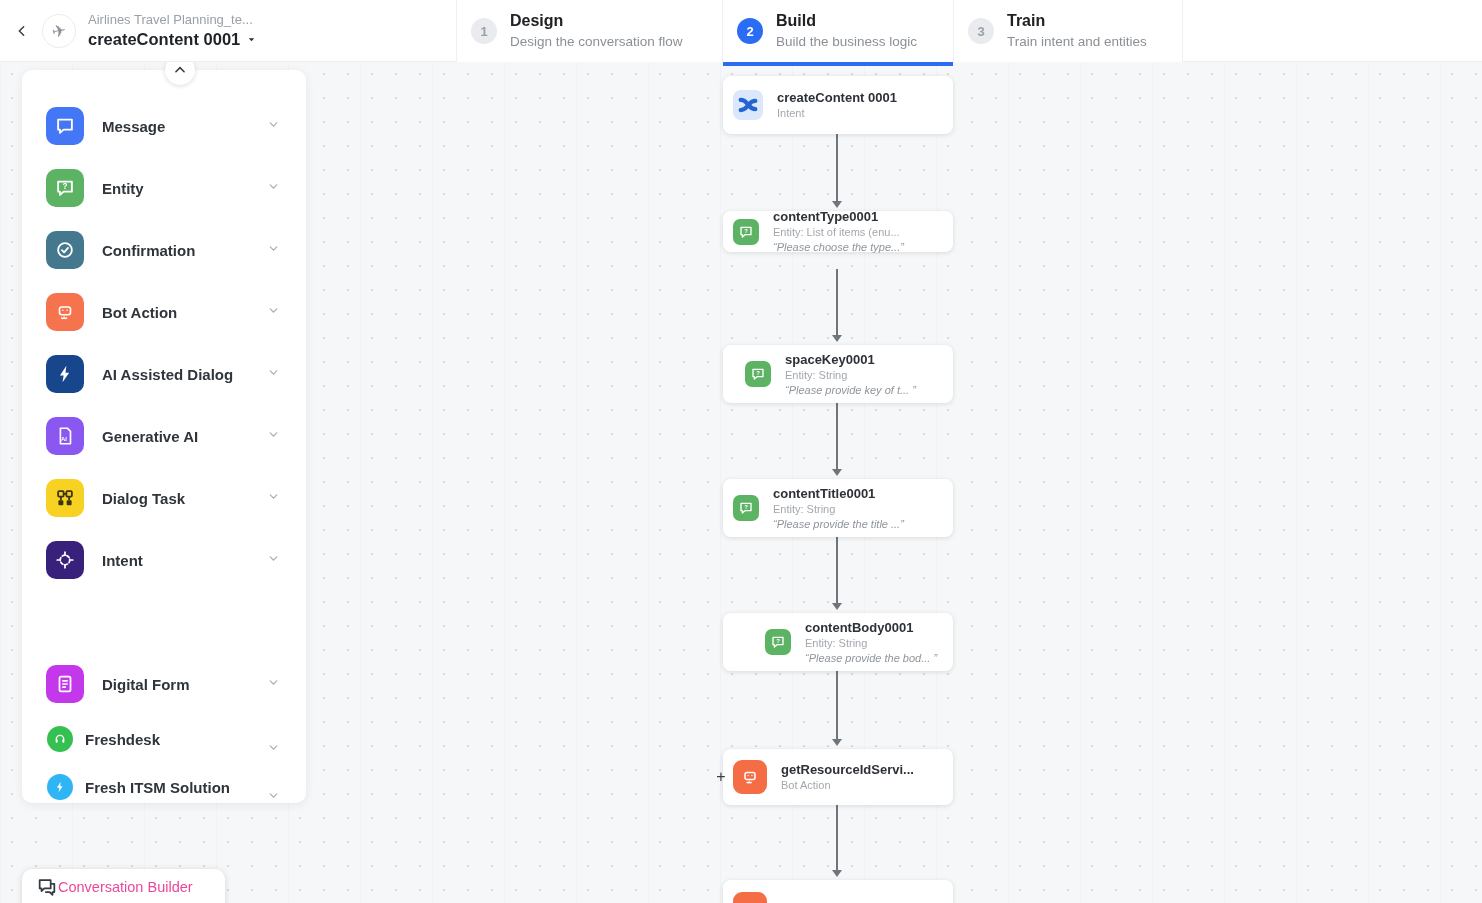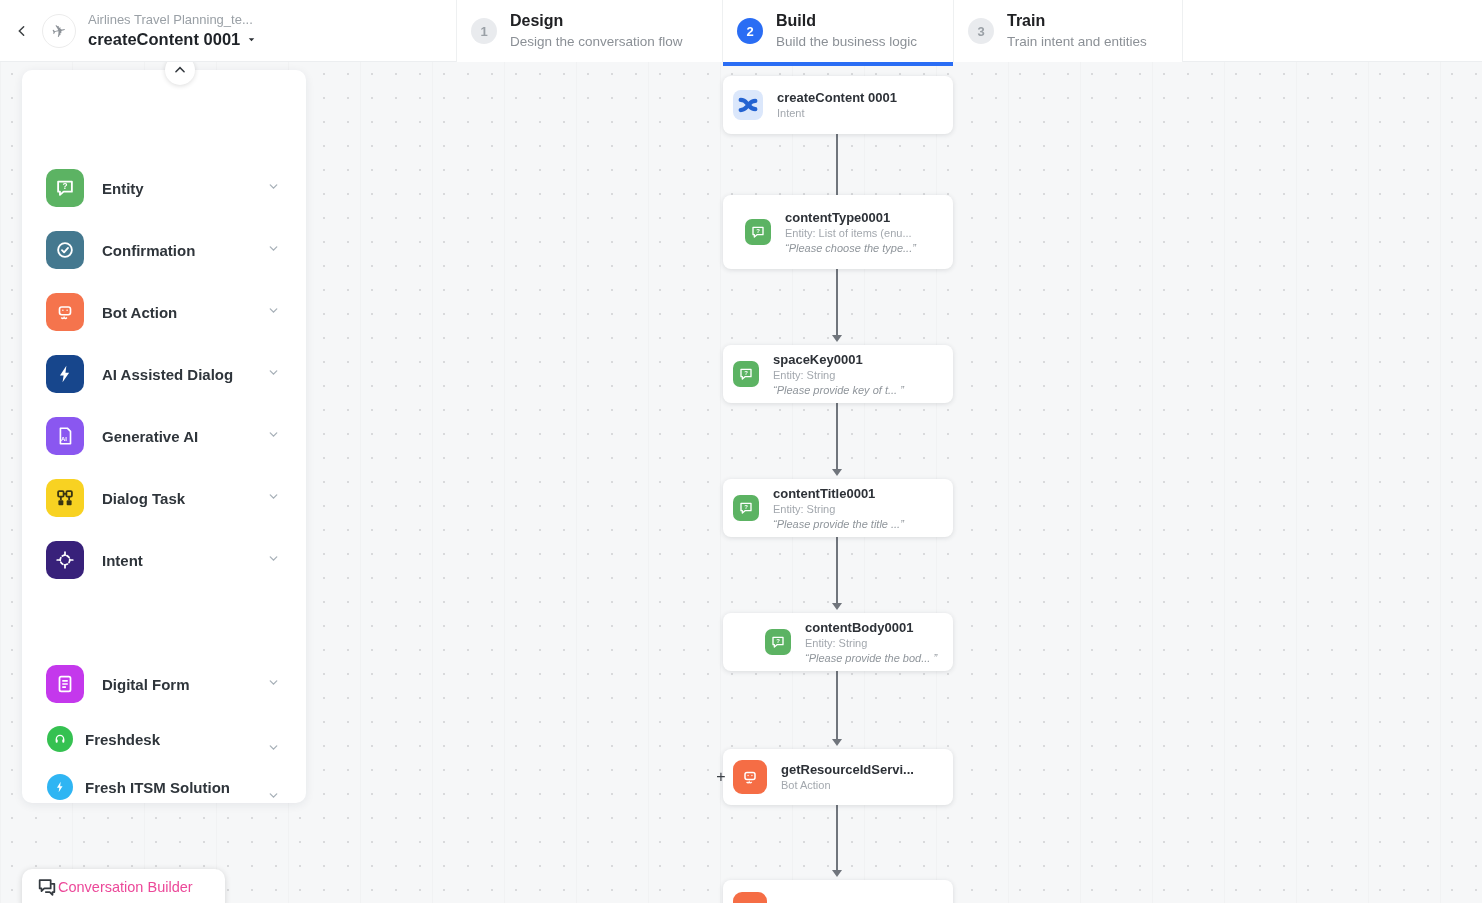--- a/index.html
+++ b/index.html
@@ -115,37 +115,37 @@
             <path d="M4 17.5c5 0 6-3 8-5s3-5 8-5"></path>
           </svg>
         </span>
         <div class="ntexts">
           <div class="ntitle">createContent 0001</div>
           <div class="nsub">Intent</div>
         </div>
       </div>
     </div>
 
-    <div class="node" style="top:133px;height:74px;padding-left:12px;">
+    <div class="node" style="top:149px;height:41px;">
       <div class="node-inner">
         <span class="nicon entity-style">
           <svg width="16" height="16" viewBox="0 0 24 24" fill="none" stroke="#fff" stroke-width="2">
             <path d="M4.5 5h15v11h-9l-4 3.5V16h-2z" stroke-linejoin="round"></path>
             <text x="12" y="13.5" fill="#fff" stroke="none" font-size="9" font-weight="bold" text-anchor="middle">?</text>
           </svg>
         </span>
         <div class="ntexts">
           <div class="ntitle">contentType0001</div>
           <div class="nsub">Entity: List of items (enu...</div>
           <div class="nquote">“Please choose the type...”</div>
         </div>
       </div>
     </div>
 
-    <div class="node" style="top:283px;height:58px;">
+    <div class="node" style="top:283px;height:58px;padding-left:12px;">
       <div class="node-inner">
         <span class="nicon entity-style">
           <svg width="16" height="16" viewBox="0 0 24 24" fill="none" stroke="#fff" stroke-width="2">
             <path d="M4.5 5h15v11h-9l-4 3.5V16h-2z" stroke-linejoin="round"></path>
             <text x="12" y="13.5" fill="#fff" stroke="none" font-size="9" font-weight="bold" text-anchor="middle">?</text>
           </svg>
         </span>
         <div class="ntexts">
           <div class="ntitle">spaceKey0001</div>
           <div class="nsub">Entity: String</div>
@@ -211,20 +211,33 @@
     </div>
   </div>
 
   <div class="palette">
     <div class="collapse-btn">
       <svg width="14" height="14" viewBox="0 0 24 24" fill="none" stroke="#33383e" stroke-width="2.6" stroke-linecap="round">
           <path d="M5 15l7-7 7 7"></path>
         </svg>
     </div>
 
+    <div class="p-item" style="top:25px;">
+      <span class="p-icon" style="background: rgb(67, 119, 246);">
+        <svg width="22" height="22" viewBox="0 0 24 24" fill="none" stroke="#fff" stroke-width="2">
+            <path d="M4.5 5h15v11h-9l-4 3.5V16h-2z" stroke-linejoin="round"></path>
+          </svg>
+      </span>
+      <span class="p-label">Message</span>
+      <span class="p-chevron">
+        <svg width="13" height="13" viewBox="0 0 24 24" fill="none" stroke="#a7b0b8" stroke-width="2.4" stroke-linecap="round">
+            <path d="M6 9l6 6 6-6"></path>
+          </svg>
+      </span>
+    </div>
 
     <div class="p-item" style="top:87px;">
       <span class="p-icon" style="background: rgb(92, 179, 99);">
         <svg width="22" height="22" viewBox="0 0 24 24" fill="none" stroke="#fff" stroke-width="2">
             <path d="M4.5 5h15v11h-9l-4 3.5V16h-2z" stroke-linejoin="round"></path>
             <text x="12" y="13.5" fill="#fff" stroke="none" font-size="9" font-weight="bold" text-anchor="middle">?</text>
           </svg>
       </span>
       <span class="p-label">Entity</span>
       <span class="p-chevron">

